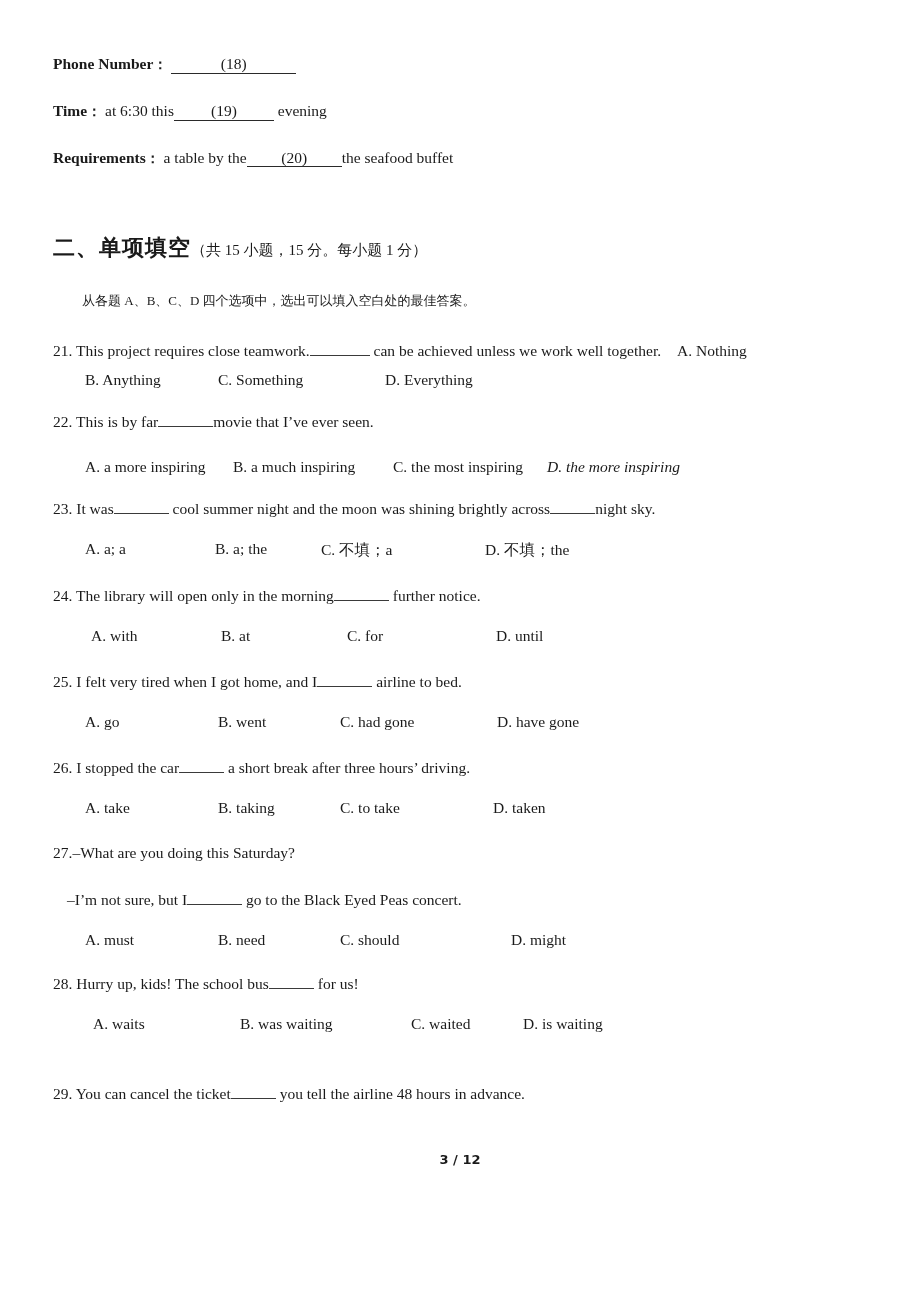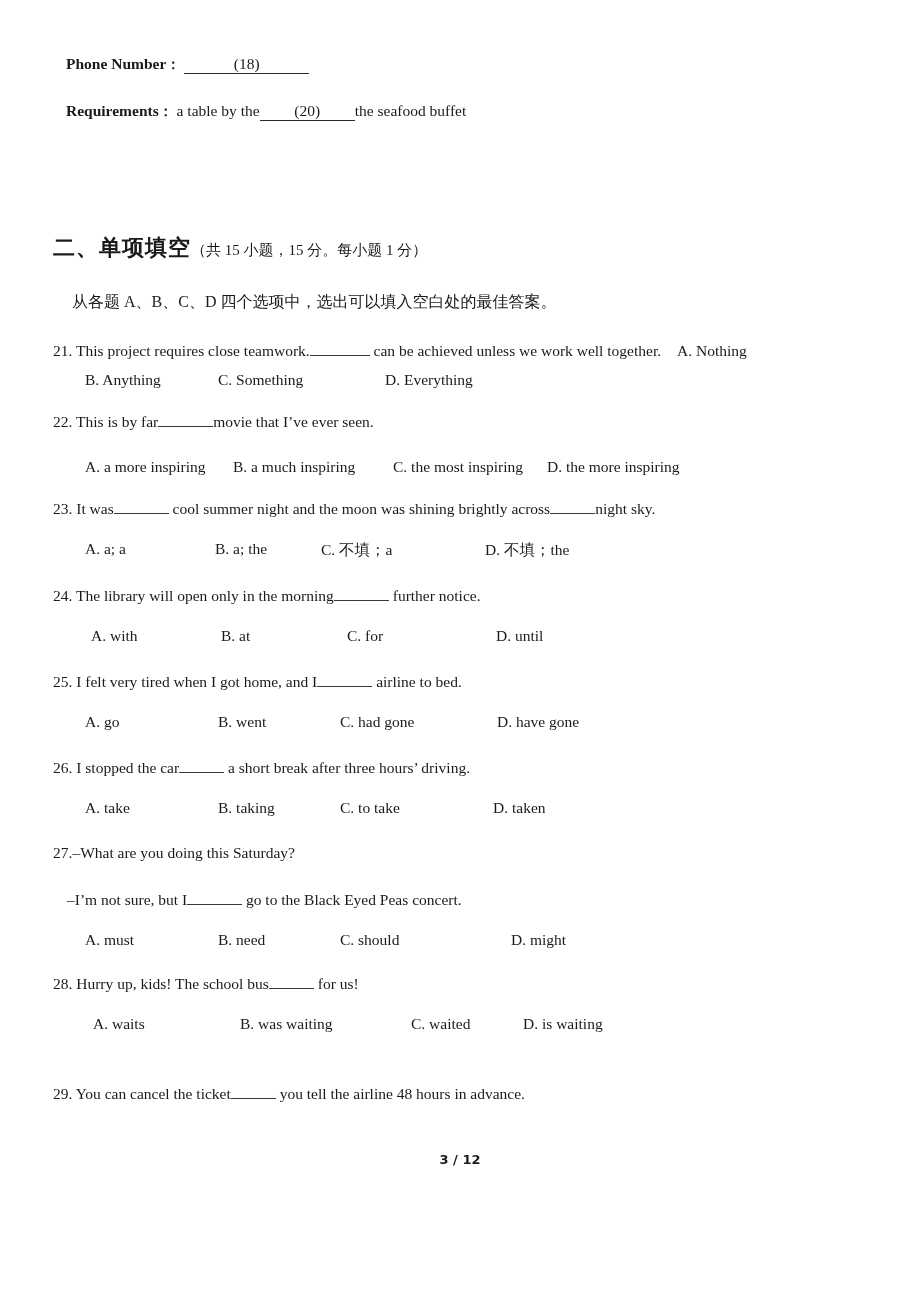--- a/index.html
+++ b/index.html
@@ -28,21 +28,20 @@
     position: absolute;
     left: 53px;
     top: 55px;
     width: 800px;
   }
   .form-row {
     font-size: 15.5px;
     line-height: 1;
     margin-bottom: 28px;
     white-space: nowrap;
-    margin-left: 13px;
   }
   .form-label {
     font-weight: bold;
     font-size: 15.5px;
   }
   .form-colon {
     font-weight: bold;
     font-size: 14px;
     letter-spacing: 0;
   }
@@ -74,23 +73,23 @@
     font-size: 22px;
     letter-spacing: 1px;
   }
   .section-head .cn-note {
     font-family: "Liberation Serif", "DejaVu Serif", serif;
     font-size: 15px;
   }
 
   .section-sub {
     position: absolute;
-    left: 72px;
+    left: 82px;
     top: 292px;
-    font-size: 16px;
+    font-size: 13px;
     white-space: nowrap;
   }
 
   
   .q {
     position: absolute;
     left: 53px;
     width: 850px;
   }
   .q-stem {
@@ -144,20 +143,25 @@
 
 <div class="page">
 
   <div class="form-block">
 
     <div class="form-row">
       <span class="form-label">Phone Number</span><span class="form-colon">：</span>
       <span class="blank blank-18">(18)</span>
     </div>
 
+    <div class="form-row">
+      <span class="form-label">Time</span><span class="form-colon">：</span>
+      <span class="form-text">at 6:30 this</span><span class="blank blank-19">(19)</span>
+      <span class="form-text">evening</span>
+    </div>
 
     <div class="form-row">
       <span class="form-label">Requirements</span><span class="form-colon">：</span>
       <span class="form-text">a table by the</span><span class="blank blank-20">(20)</span><span class="form-text">the seafood buffet</span>
     </div>
 
   </div>
 
   <div class="section-head">
     <span class="cn-title">二、单项填空</span><span class="cn-note">（共 15 小题，15 分。每小题 1 分）</span>
@@ -180,21 +184,21 @@
 
   <div class="q" style="top:411px;">
     <div class="q-stem">
       <span>22.</span>
       <span>This is by far</span><span class="ib ib-w55"></span><span>movie that I’ve ever seen.</span>
     </div>
     <div class="q-opts" style="margin-top:27px;">
       <span class="opt" style="left:32px;">A. a more inspiring</span>
       <span class="opt" style="left:180px;">B. a much inspiring</span>
       <span class="opt" style="left:340px;">C. the most inspiring</span>
-      <span class="opt" style="left:494px;">D. the more inspiring</span>
+      <span class="opt" style="left:494px;font-style:italic;">D. the more inspiring</span>
     </div>
   </div>
 
   <div class="q" style="top:498px;">
     <div class="q-stem">
       <span>23.</span>
       <span>It was</span><span class="ib ib-w55"></span>
       <span>cool summer night and the moon was shining brightly across</span><span class="ib ib-w45"></span><span>night sky.</span>
     </div>
     <div class="q-opts" style="margin-top:22px;">

